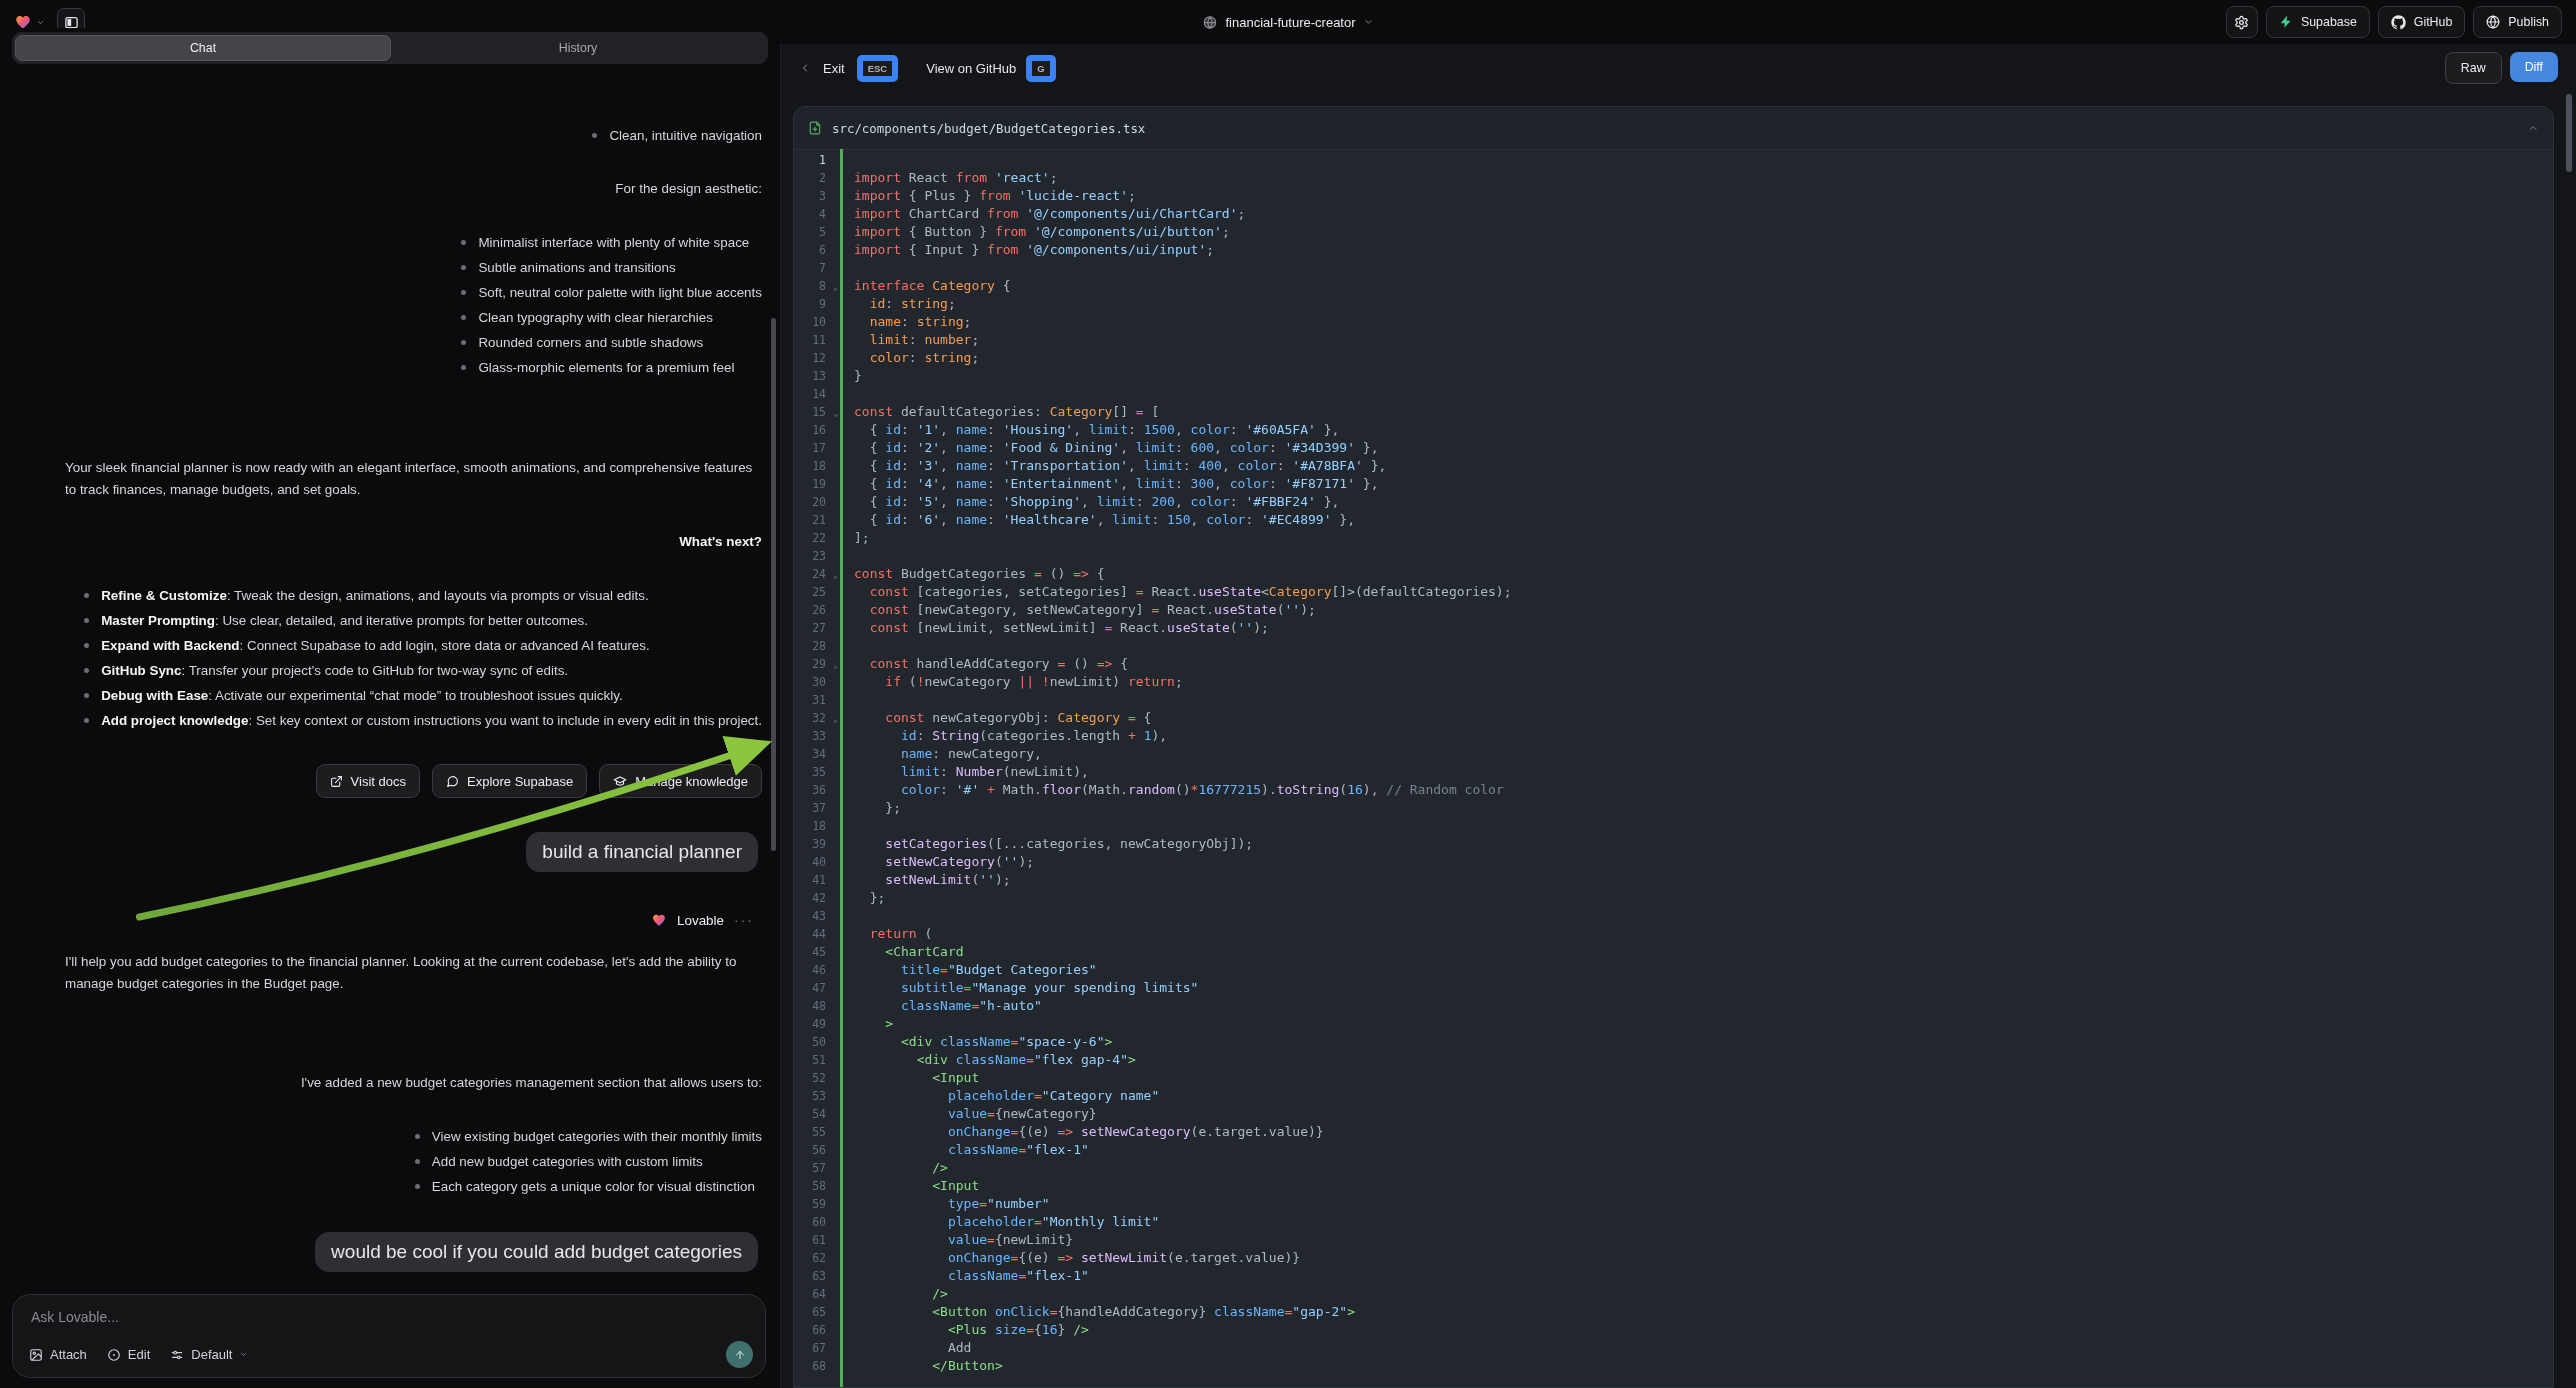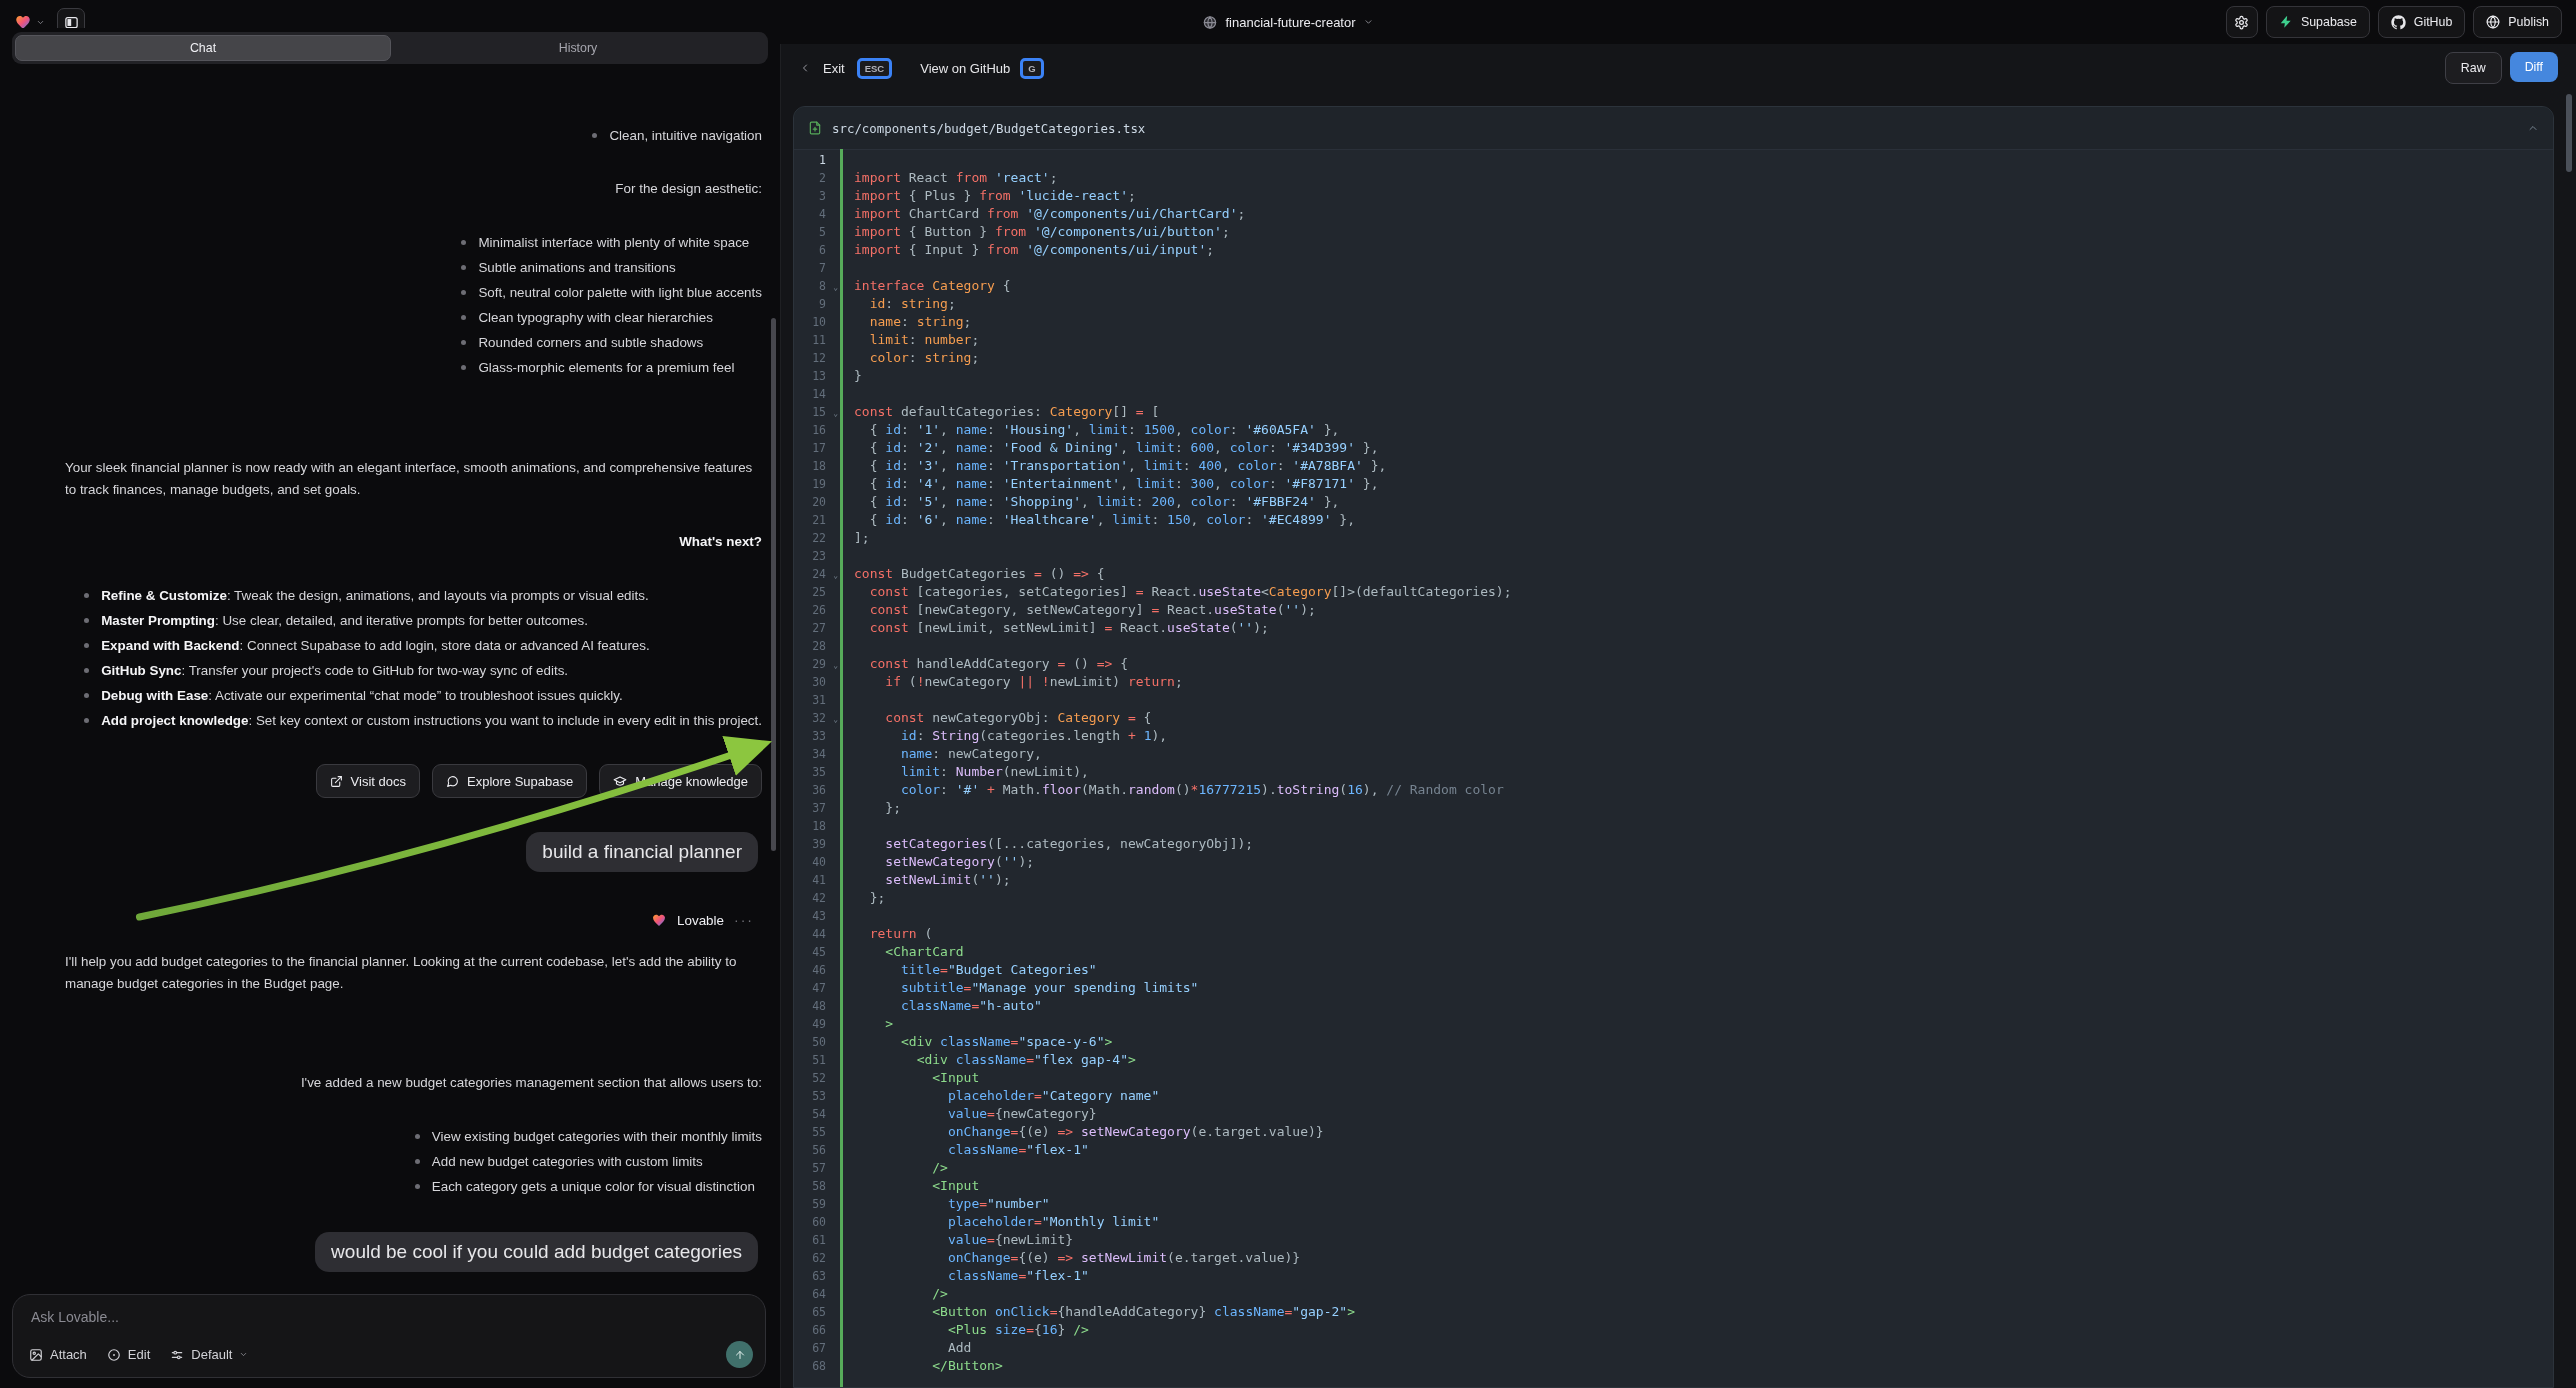--- a/index.html
+++ b/index.html
@@ -76,21 +76,21 @@
                 gap:20px;font-size:13px;color:#d2d2d7}
   .comp-item{display:flex;align-items:center;gap:7px;cursor:pointer}
   .send-btn{margin-left:auto;width:27px;height:27px;border-radius:50%;background:#40706b;display:flex;
             align-items:center;justify-content:center;color:#e3f1ee;cursor:pointer}
 
   .chat-sb{position:absolute;left:771px;top:290px;width:5px;height:533px;background:#47474d;border-radius:3px}
 
   
   .code-panel{position:absolute;left:780px;top:44px;right:0;bottom:0;background:#141518;border-left:1px solid #1f2023}
   .code-header{height:48px;display:flex;align-items:center;padding:0 18px;gap:12px;font-size:13px;color:#e7e7ea}
-  .kbd{border:3px solid #3b82f6;border-radius:5px;padding:2px 5px;font-size:9.5px;color:#b2b2ba;
+  .kbd{border:6px solid #3b82f6;border-radius:5px;padding:2px 5px;font-size:9.5px;color:#b2b2ba;
        background:#1b1b1e;font-weight:bold}
   .gh-group{display:flex;align-items:center;gap:10px;margin-left:16px}
   .hdr-right{margin-left:auto;display:flex;gap:8px}
   .raw-btn{height:30px;padding:0 15px;border:1px solid #3f3f46;border-radius:8px;background:#1d1d20;
            font-size:12.4px;color:#ececf0;display:flex;align-items:center;cursor:pointer}
   .diff-btn{height:30px;padding:0 15px;border-radius:8px;background:#4587de;color:#fff;font-size:12.4px;
             display:flex;align-items:center;cursor:pointer}
 
   .file-card{position:absolute;left:12px;right:22px;top:62px;bottom:0;background:#22272e;
              border:1px solid #2c333b;border-radius:12px 12px 0 0;overflow:hidden}

